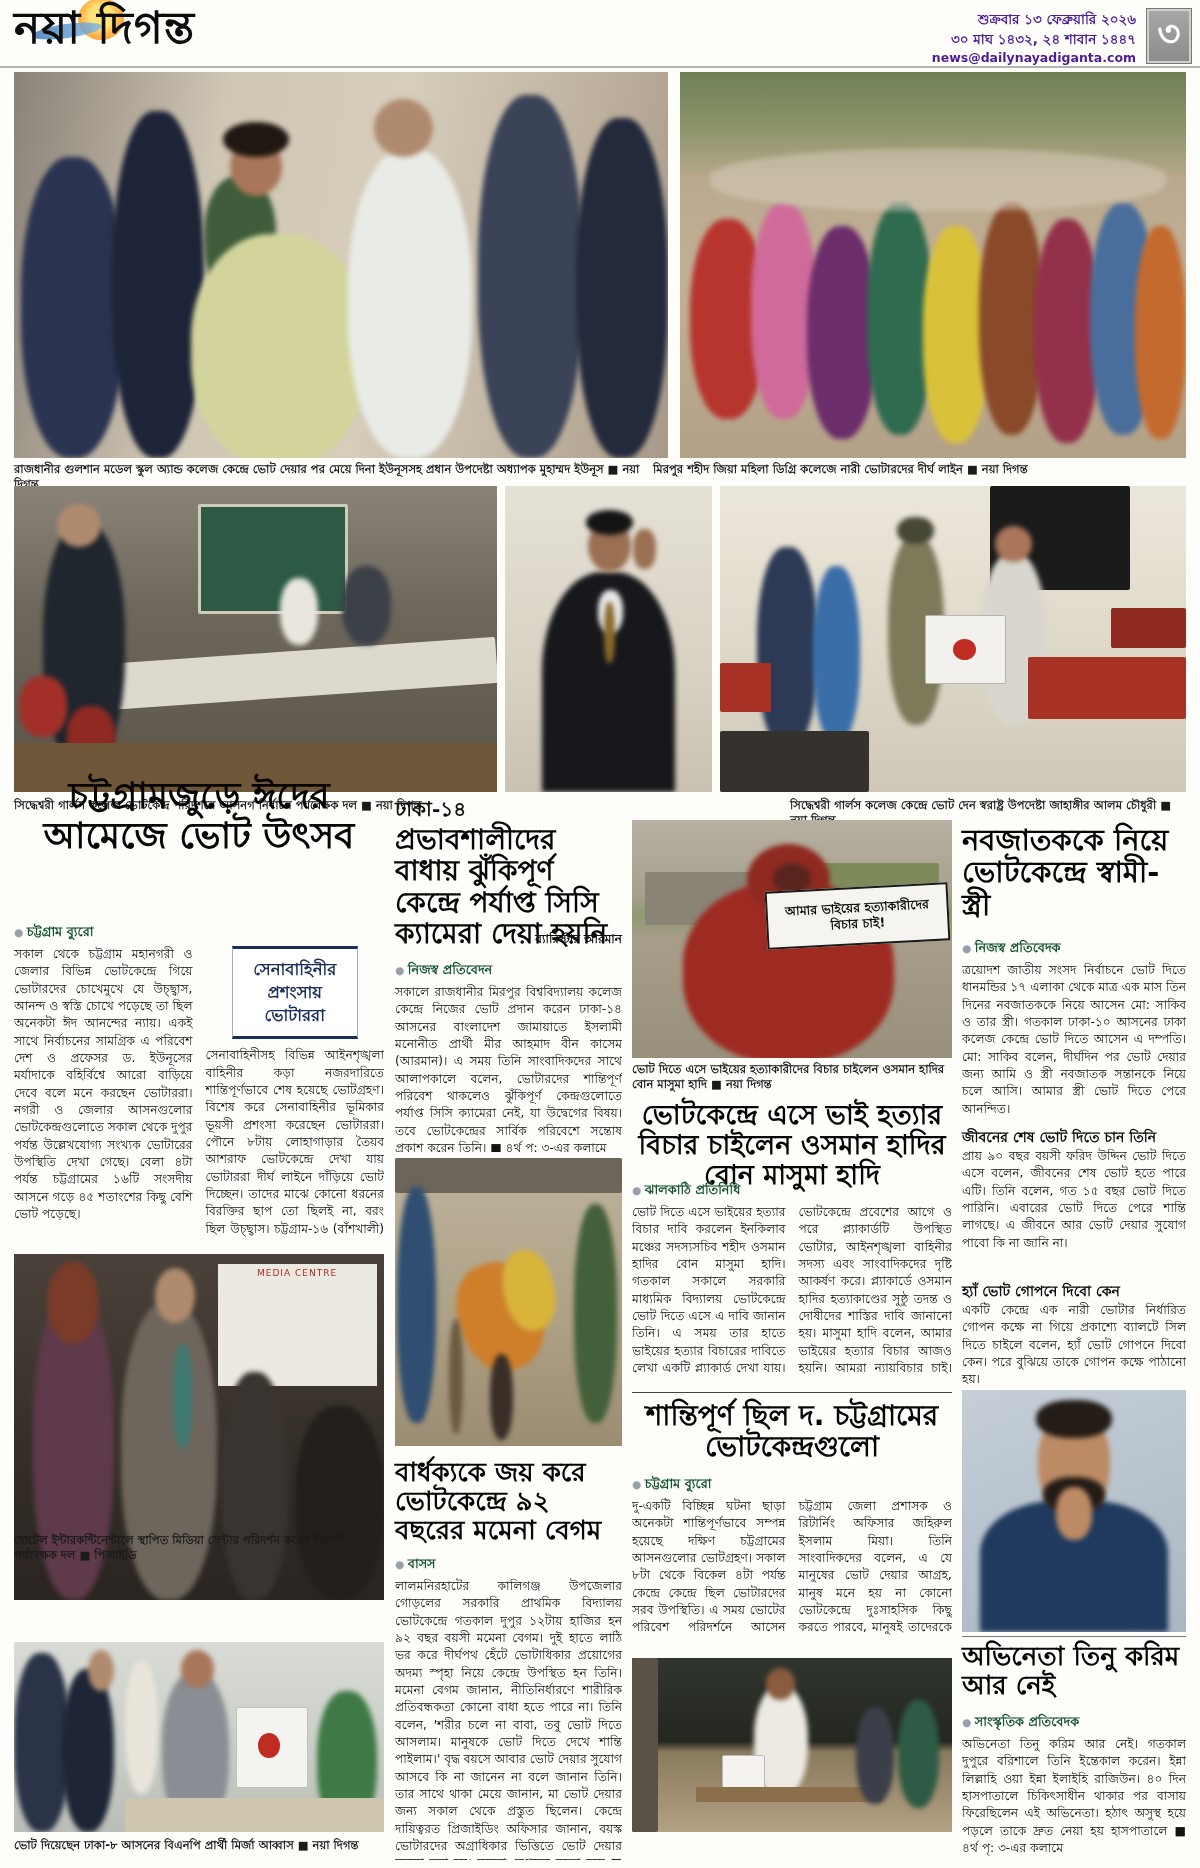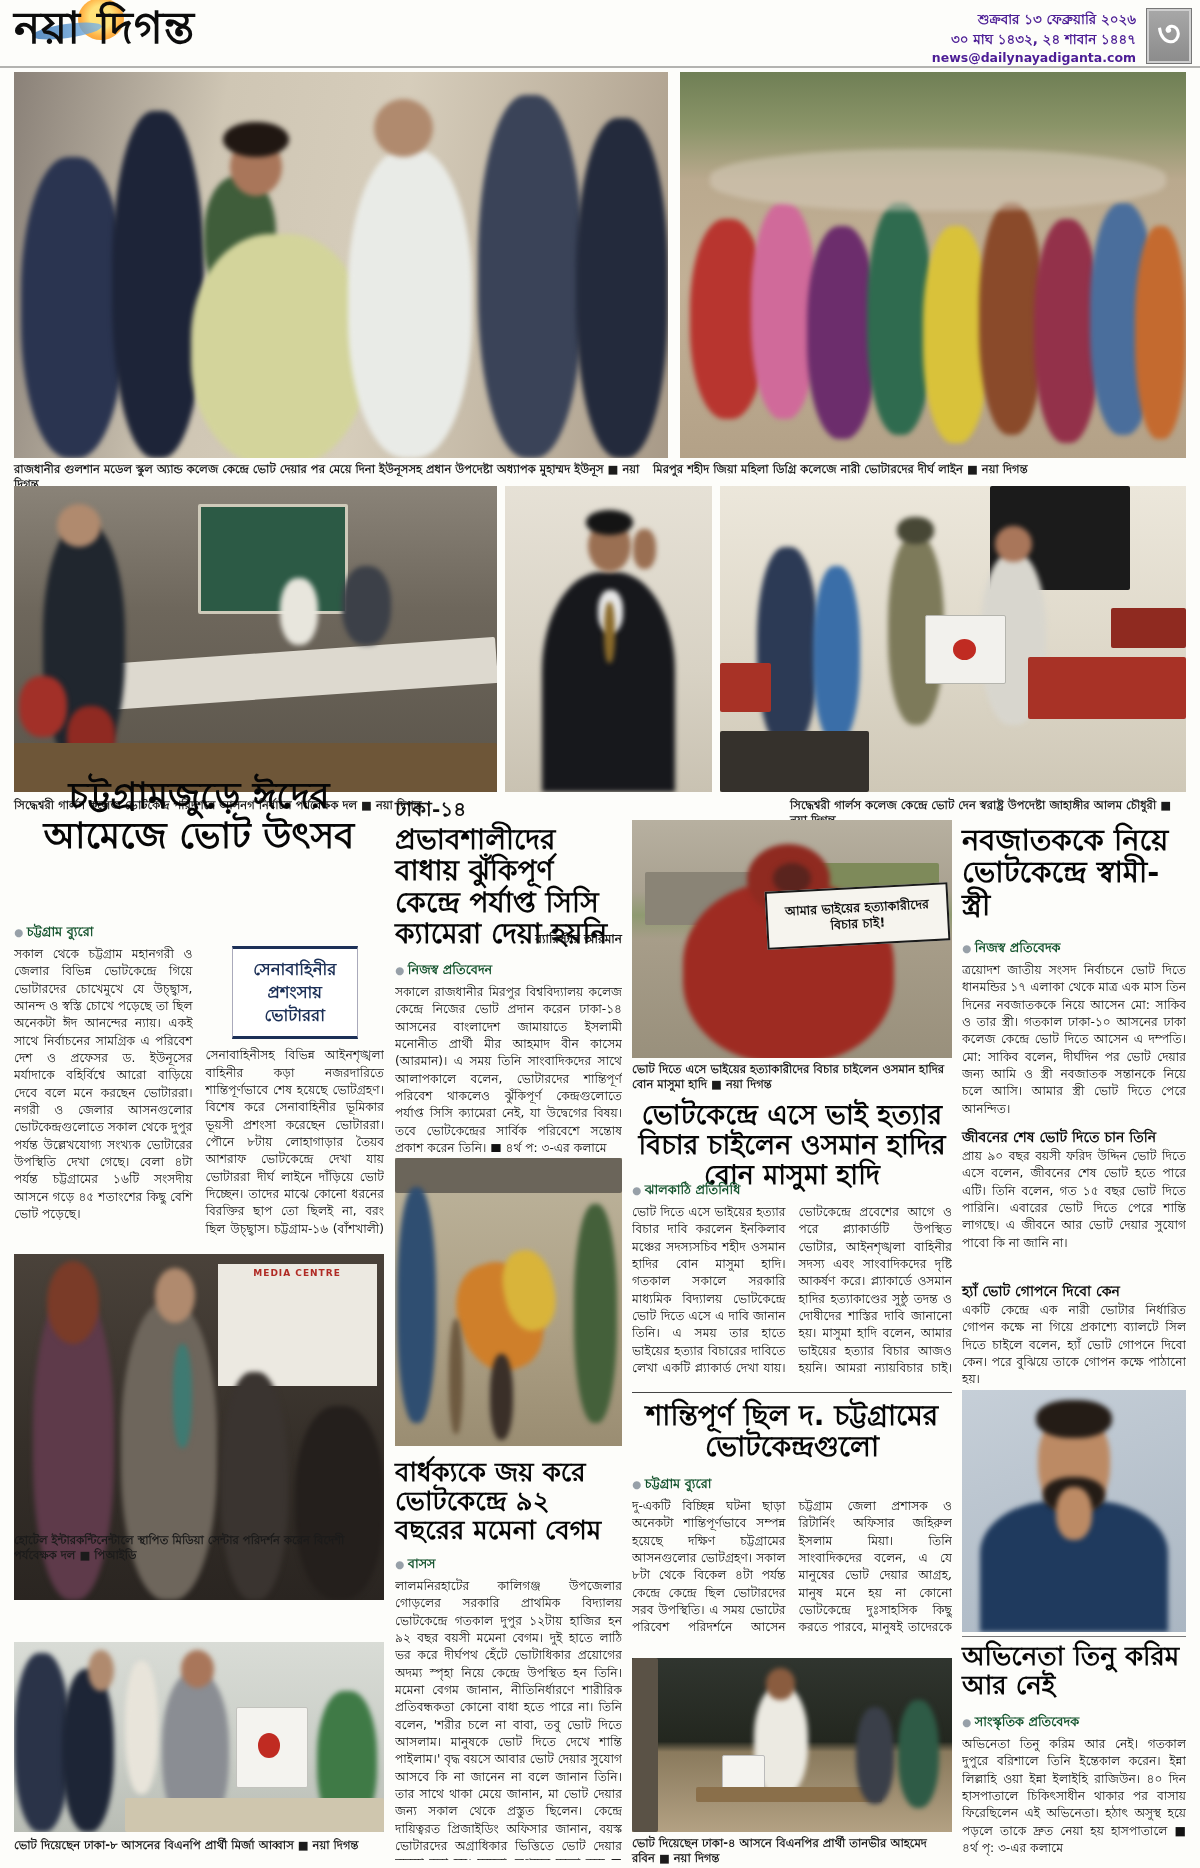--- a/index.html
+++ b/index.html
@@ -34,21 +34,21 @@
   .cols2{column-count:2;column-gap:13px;}
   .inline-box{display:block;width:116px;margin:8px auto;padding:9px 4px;text-align:center;
         font-size:16.5px;font-weight:800;line-height:1.4;color:#1c3057;background:#fff;
         border-top:3px solid #1c3057;border-bottom:3px solid #1c3057;
         border-left:1px solid #aab;border-right:1px solid #aab;}
   .sep{position:absolute;height:1px;background:#444;}
   .signboard{position:absolute;background:#f6f4ee;border:2px solid #1a1a1a;color:#0d0d0d;
         display:flex;align-items:center;justify-content:center;text-align:center;
         font-weight:800;font-size:12.5px;line-height:1.3;padding:3px;transform:rotate(-3deg);}
   .bannerbox{position:absolute;background:#ece9e1;color:#b02a24;display:flex;align-items:flex-start;
-        justify-content:center;font-weight:700;font-size:9px;padding-top:4px;letter-spacing:1px;}
+        justify-content:center;font-weight:400;font-size:9px;padding-top:4px;letter-spacing:1px;}
 </style>
 </head>
 <body>
 
 <div class="page">
 
   <div class="abs" style="left:14px;top:6px;width:280px;height:58px;">
     <span class="sun"></span>
     <span class="swash"></span>
     <div class="logo logo-text">নয়া দিগন্ত</div>
@@ -206,21 +206,20 @@
 
   <div class="photo" style="left:632px;top:1658px;width:320px;height:174px;background:linear-gradient(180deg,#30352f 0%,#23271f 48%,#8a7a5d 54%,#b3a183 100%);">
     <div class="psr" style="left:0;top:0;width:8%;height:100%;background:#5a5246;"></div>
     <div class="ps" style="left:38%;top:16%;width:17%;height:64%;background:#eceae2;"></div>
     <div class="ps" style="left:42%;top:6%;width:9%;height:18%;background:#8a5c3f;border-radius:50%;"></div>
     <div class="psr" style="left:28%;top:56%;width:13%;height:18%;background:#f4f3ef;border:1px solid #bbb;"></div>
     <div class="psr" style="left:20%;top:74%;width:58%;height:9%;background:#8a6f4a;"></div>
     <div class="ps" style="left:70%;top:28%;width:12%;height:56%;background:#3a3f49;"></div>
     <div class="ps" style="left:83%;top:24%;width:13%;height:62%;background:#2e5b46;"></div>
   </div>
-  <div class="caption" style="left:632px;top:1836px;width:320px;">ভোট দিয়েছেন ঢাকা-৪ আসনে বিএনপির প্রার্থী তানভীর আহমেদ রবিন ■ নয়া দিগন্ত</div>
 
   <div class="headline" style="left:962px;top:824px;width:224px;font-size:29px;">নবজাতককে নিয়ে ভোটকেন্দ্রে স্বামী-স্ত্রী</div>
   <div class="byline" style="left:962px;top:938px;">নিজস্ব প্রতিবেদক</div>
   <div class="bodytext" style="left:962px;top:962px;width:224px;height:160px;">ত্রয়োদশ জাতীয় সংসদ নির্বাচনে ভোট দিতে ধানমন্ডির ১৭ এলাকা থেকে মাত্র এক মাস তিন দিনের নবজাতককে নিয়ে আসেন মো: সাকিব ও তার স্ত্রী। গতকাল ঢাকা-১০ আসনের ঢাকা কলেজ কেন্দ্রে ভোট দিতে আসেন এ দম্পতি। মো: সাকিব বলেন, দীর্ঘদিন পর ভোট দেয়ার জন্য আমি ও স্ত্রী নবজাতক সন্তানকে নিয়ে চলে আসি। আমার স্ত্রী ভোট দিতে পেরে আনন্দিত।</div>
   <div class="abs" style="left:962px;top:1126px;width:224px;font-size:14px;font-weight:800;color:#0a0a0a;">জীবনের শেষ ভোট দিতে চান তিনি</div>
   <div class="bodytext" style="left:962px;top:1148px;width:224px;height:126px;">প্রায় ৯০ বছর বয়সী ফরিদ উদ্দিন ভোট দিতে এসে বলেন, জীবনের শেষ ভোট হতে পারে এটি। তিনি বলেন, গত ১৫ বছর ভোট দিতে পারিনি। এবারের ভোট দিতে পেরে শান্তি লাগছে। এ জীবনে আর ভোট দেয়ার সুযোগ পাবো কি না জানি না।</div>
   <div class="abs" style="left:962px;top:1280px;width:224px;font-size:14px;font-weight:800;color:#0a0a0a;">হ্যাঁ ভোট গোপনে দিবো কেন</div>
   <div class="bodytext" style="left:962px;top:1302px;width:224px;height:82px;">একটি কেন্দ্রে এক নারী ভোটার নির্ধারিত গোপন কক্ষে না গিয়ে প্রকাশ্যে ব্যালটে সিল দিতে চাইলে বলেন, হ্যাঁ ভোট গোপনে দিবো কেন। পরে বুঝিয়ে তাকে গোপন কক্ষে পাঠানো হয়।</div>
 
   <div class="photo" style="left:962px;top:1390px;width:224px;height:242px;background:linear-gradient(160deg,#c6cfd8 0%,#aab6c2 100%);">

